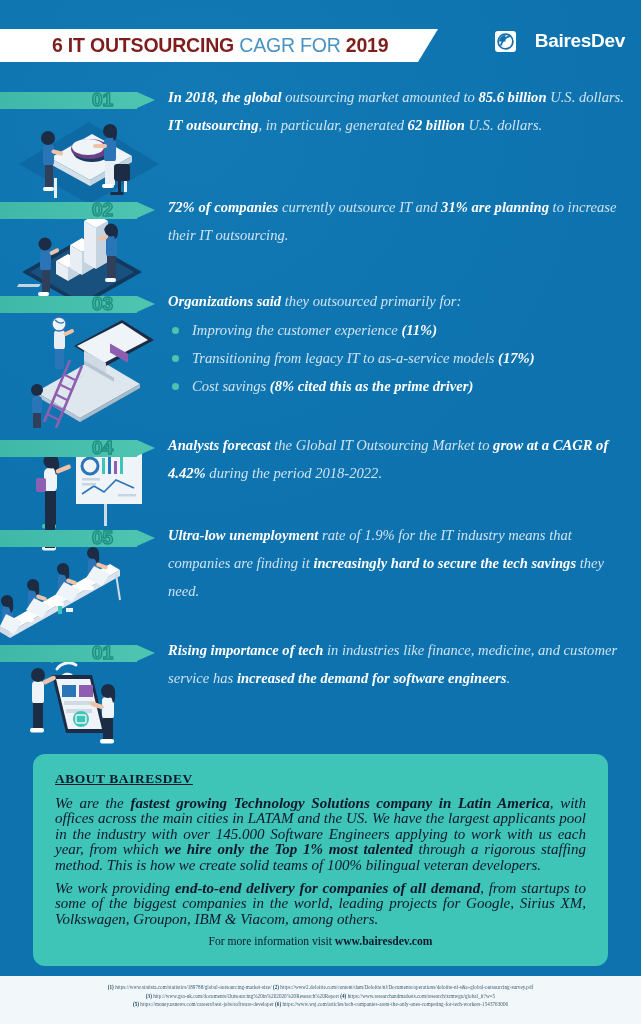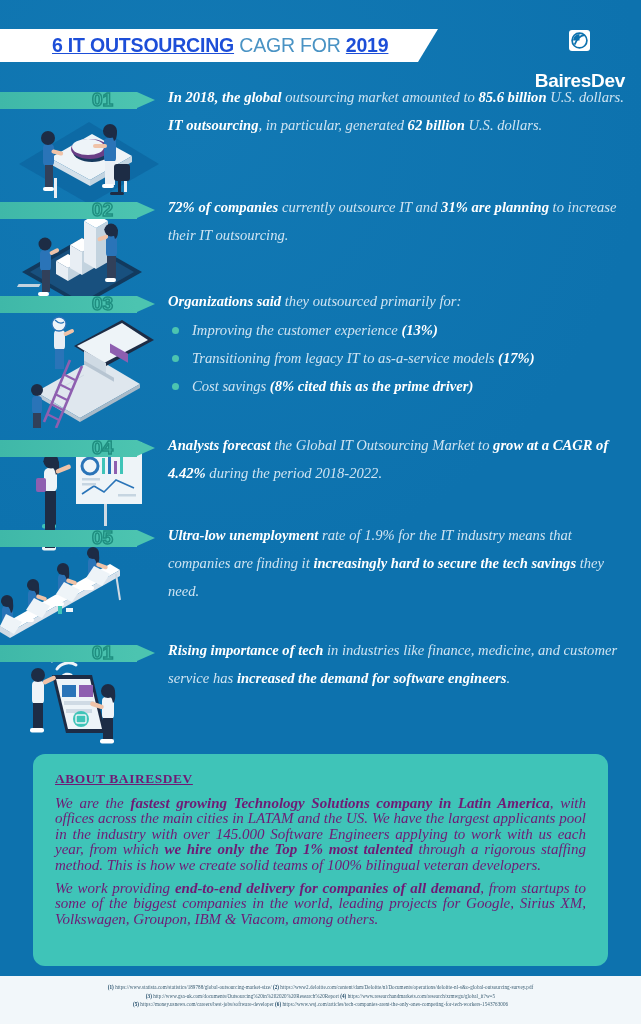--- a/index.html
+++ b/index.html
@@ -31,24 +31,24 @@
     display: flex; align-items: center;
   }
   .banner-title {
     margin-left: 52px;
     font-family: "Liberation Sans", sans-serif;
     font-size: 19.5px;
     letter-spacing: -0.2px;
     color: #4a93c4;
     white-space: nowrap;
   }
-  .banner-title b { color: #1d4ed8; font-weight: 700; text-decoration: underline; }
+  .banner-title b { color: #7f1d1d; font-weight: 700; }
   .logo-wrap {
     position: absolute; right: 16px; top: 30px;
-    display: flex; align-items: center; gap: 19px; flex-direction: column;
+    display: flex; align-items: center; gap: 19px;
   }
   .logo-mark {
     width: 21px; height: 21px; background: #ffffff;
     border-radius: 3px; position: relative;
   }
   .logo-mark svg { position: absolute; left: 2px; top: 2px; }
   .logo-text {
     font-family: "Liberation Sans", sans-serif;
     font-weight: 700; font-size: 19px; color: #ffffff;
     letter-spacing: -0.3px;
@@ -108,21 +108,21 @@
   }
   .bullets li b { color: #ffffff; font-weight: 700; }
 
   
   .about {
     position: absolute; left: 33px; top: 754px;
     width: 575px; height: 212px;
     background: #3fc4b8;
     border-radius: 12px;
     padding: 17px 22px 26px 22px;
-    color: #701a75;
+    color: #0f172a;
   }
   .about-title {
     font-family: "Liberation Serif", serif;
     font-weight: 700; font-size: 13.4px;
     letter-spacing: 0.6px;
     text-decoration: underline;
     margin-bottom: 9px;
   }
   .about p {
     font-size: 15px; line-height: 15.4px;
@@ -302,21 +302,21 @@
       </svg>
     </div>
     <div class="arrowbar">
       <div class="abar-body"></div>
         <div class="abar-tip"></div>
     </div>
     <div class="fact-num">03</div>
     <div class="body-text">
       <div><b>Organizations said</b> they outsourced primarily for:</div>
       <ul class="bullets">
-        <li>Improving the customer experience <b>(13%)</b></li>
+        <li>Improving the customer experience <b>(11%)</b></li>
         <li>Transitioning from legacy IT to as-a-service models <b>(17%)</b></li>
         <li>Cost savings <b>(8% cited this as the prime driver)</b></li>
       </ul>
     </div>
   </div>
 
   <div class="fact" style="top:440px">
     <div class="illus" style="top:-6px;height:120px">
       <svg width="150" height="120" viewBox="0 0 150 120">
         <polygon points="62,8 128,8 128,70 62,70" fill="#eef4f8"></polygon>
@@ -449,20 +449,21 @@
         <div class="abar-tip"></div>
     </div>
     <div class="fact-num">01</div>
     <div class="body-text"><b>Rising importance of tech</b> in industries like finance, medicine, and customer service has <b>increased the demand for software engineers</b>.</div>
   </div>
 
   <div class="about">
     <div class="about-title">ABOUT BAIRESDEV</div>
     <p>We are the <b>fastest growing Technology Solutions company in Latin America</b>, with offices across the main cities in LATAM and the US. We have the largest applicants pool in the industry with over 145.000 Software Engineers applying to work with us each year, from which <b>we hire only the Top 1% most talented</b> through a rigorous staffing method. This is how we create solid teams of 100% bilingual veteran developers.</p>
     <p>We work providing <b>end-to-end delivery for companies of all demand</b>, from startups to some of the biggest companies in the world, leading projects for Google, Sirius XM, Volkswagen, Groupon, IBM &amp; Viacom, among others.</p>
+    <div class="visit">For more information visit <b>www.bairesdev.com</b></div>
   </div>
 
   <div class="footer">
     <div><b>(1)</b> https://www.statista.com/statistics/189788/global-outsourcing-market-size/ <b>(2)</b> https://www2.deloitte.com/content/dam/Deloitte/nl/Documents/operations/deloitte-nl-s&amp;o-global-outsourcing-survey.pdf</div>
     <div><b>(3)</b> http://www.gsa-uk.com/documents/Outsourcing%20in%202020%20Research%20Report <b>(4)</b> https://www.researchandmarkets.com/research/xrmwgu/global_it?w=5</div>
     <div><b>(5)</b> https://money.usnews.com/careers/best-jobs/software-developer <b>(6)</b> https://www.wsj.com/articles/tech-companies-arent-the-only-ones-competing-for-tech-workers-1543763006</div>
   </div>
 
 </div>
 

